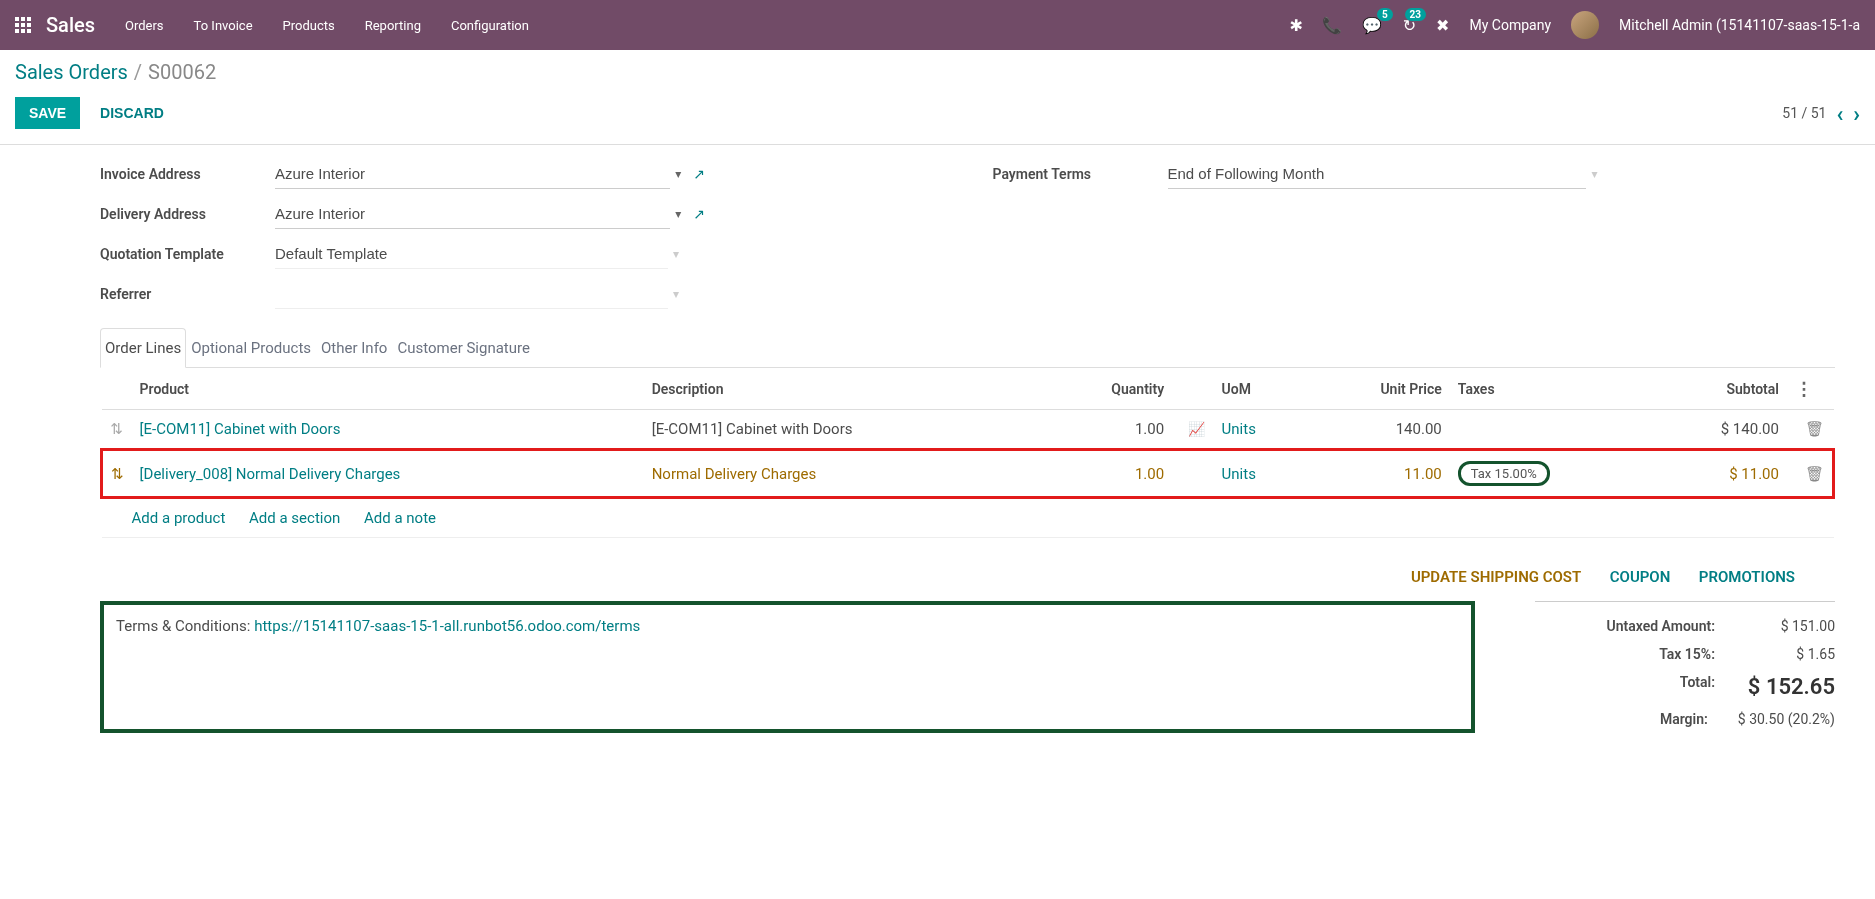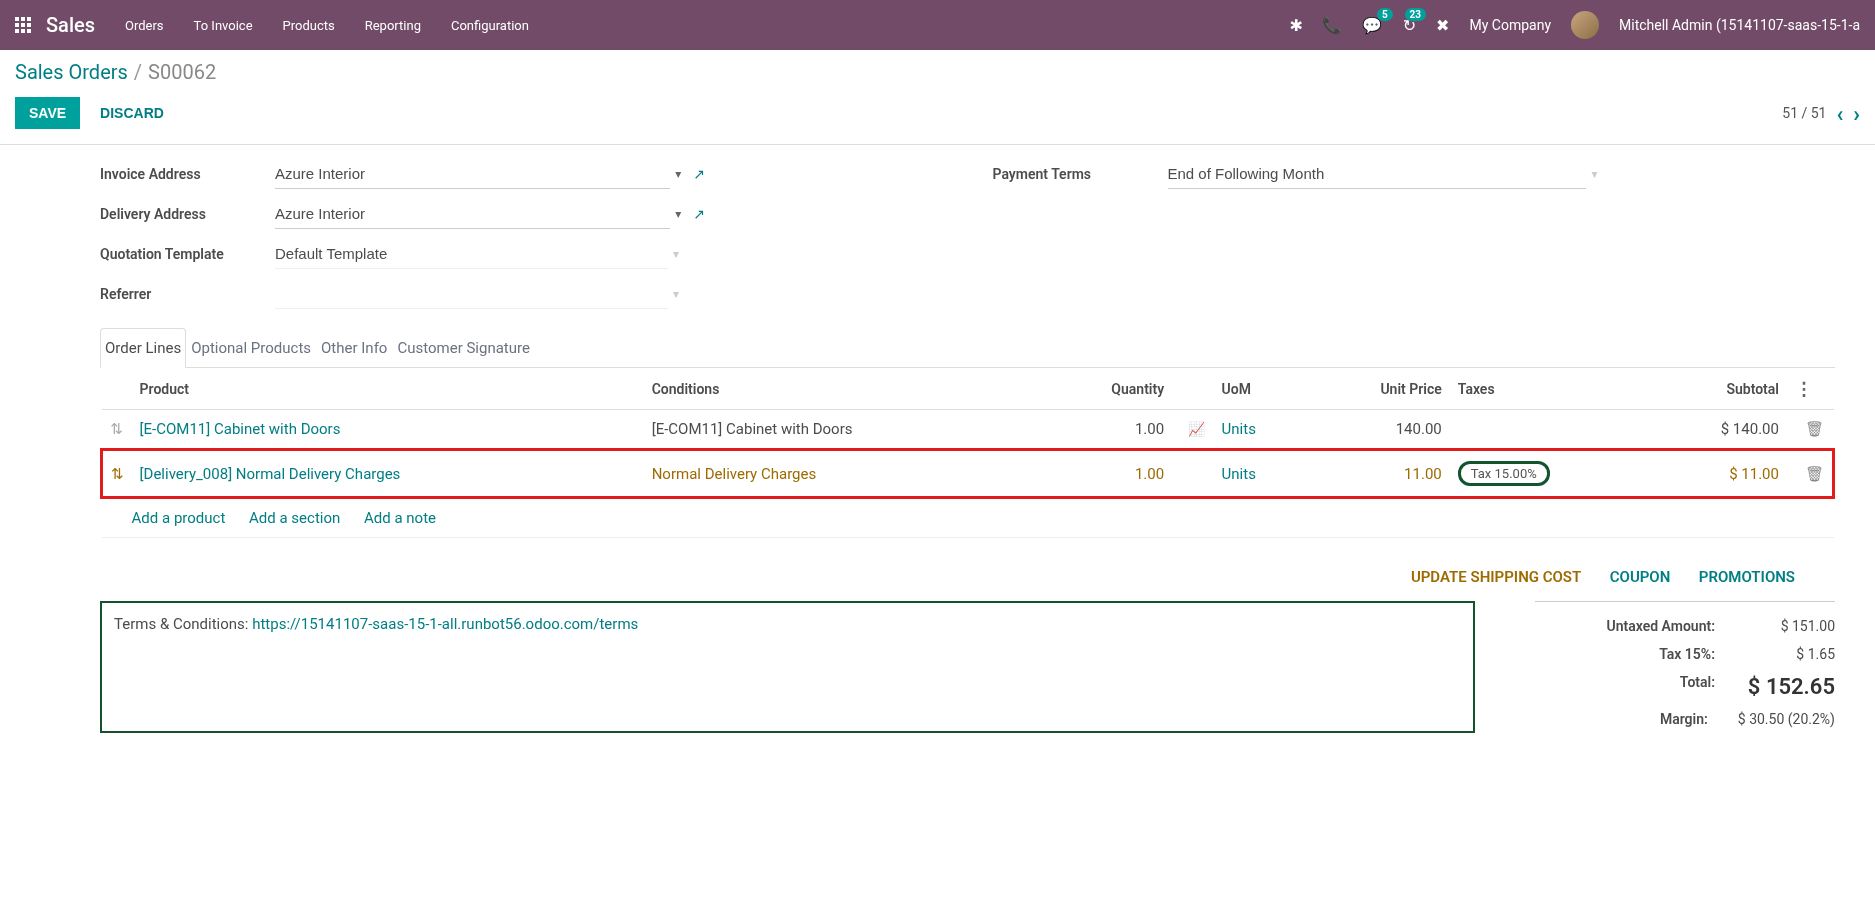--- a/index.html
+++ b/index.html
@@ -58,21 +58,21 @@
 
 .add-links { padding: 10px 8px; }
 .add-links a { color: #017e84; margin-right: 20px; text-decoration: none; font-size: 15px; cursor: pointer; }
 
 .footer-links { text-align: right; margin-top: 30px; padding-right: 40px; }
 .footer-links a { font-weight: 600; margin-left: 25px; text-decoration: none; font-size: 15px; cursor: pointer; }
 .footer-links a.warn { color: #9e6b00; }
 .footer-links a.teal { color: #017e84; }
 
 .bottom-section { display: flex; margin-top: 15px; gap: 60px; }
-.terms-box { flex: 1; border: 2px solid #14532d; padding: 12px; font-size: 15px; color: #4c4c4c; min-height: 120px; }
+.terms-box { flex: 1; border: 4px solid #14532d; padding: 12px; font-size: 15px; color: #4c4c4c; min-height: 120px; }
 .terms-box a { color: #017e84; text-decoration: none; }
 
 .totals { width: 300px; border-top: 1px solid #ccc; padding-top: 10px; }
 .totals .trow { display: flex; justify-content: space-between; padding: 6px 0; }
 .totals .trow .tlabel { font-weight: 600; text-align: right; flex: 1; margin-right: 30px; }
 .totals .trow .tval { min-width: 90px; text-align: right; }
 .totals .trow.total-line .tval { font-size: 22px; font-weight: 600; color: #333; }
 .kebab { cursor: pointer; color: #666; font-size: 18px; }
 </style>
 </head>
@@ -185,21 +185,21 @@
     <div class="tab">Optional Products</div>
     <div class="tab">Other Info</div>
     <div class="tab">Customer Signature</div>
   </div>
 
   <table class="order-table">
     <thead>
       <tr>
         <th style="width:28px"></th>
         <th>Product</th>
-        <th>Conditions</th>
+        <th>Description</th>
         <th class="right">Quantity</th>
         <th style="width:30px"></th>
         <th>UoM</th>
         <th class="right">Unit Price</th>
         <th>Taxes</th>
         <th class="right">Subtotal</th>
         <th style="width:30px"><span class="kebab">⋮</span></th>
       </tr>
     </thead>
     <tbody>

